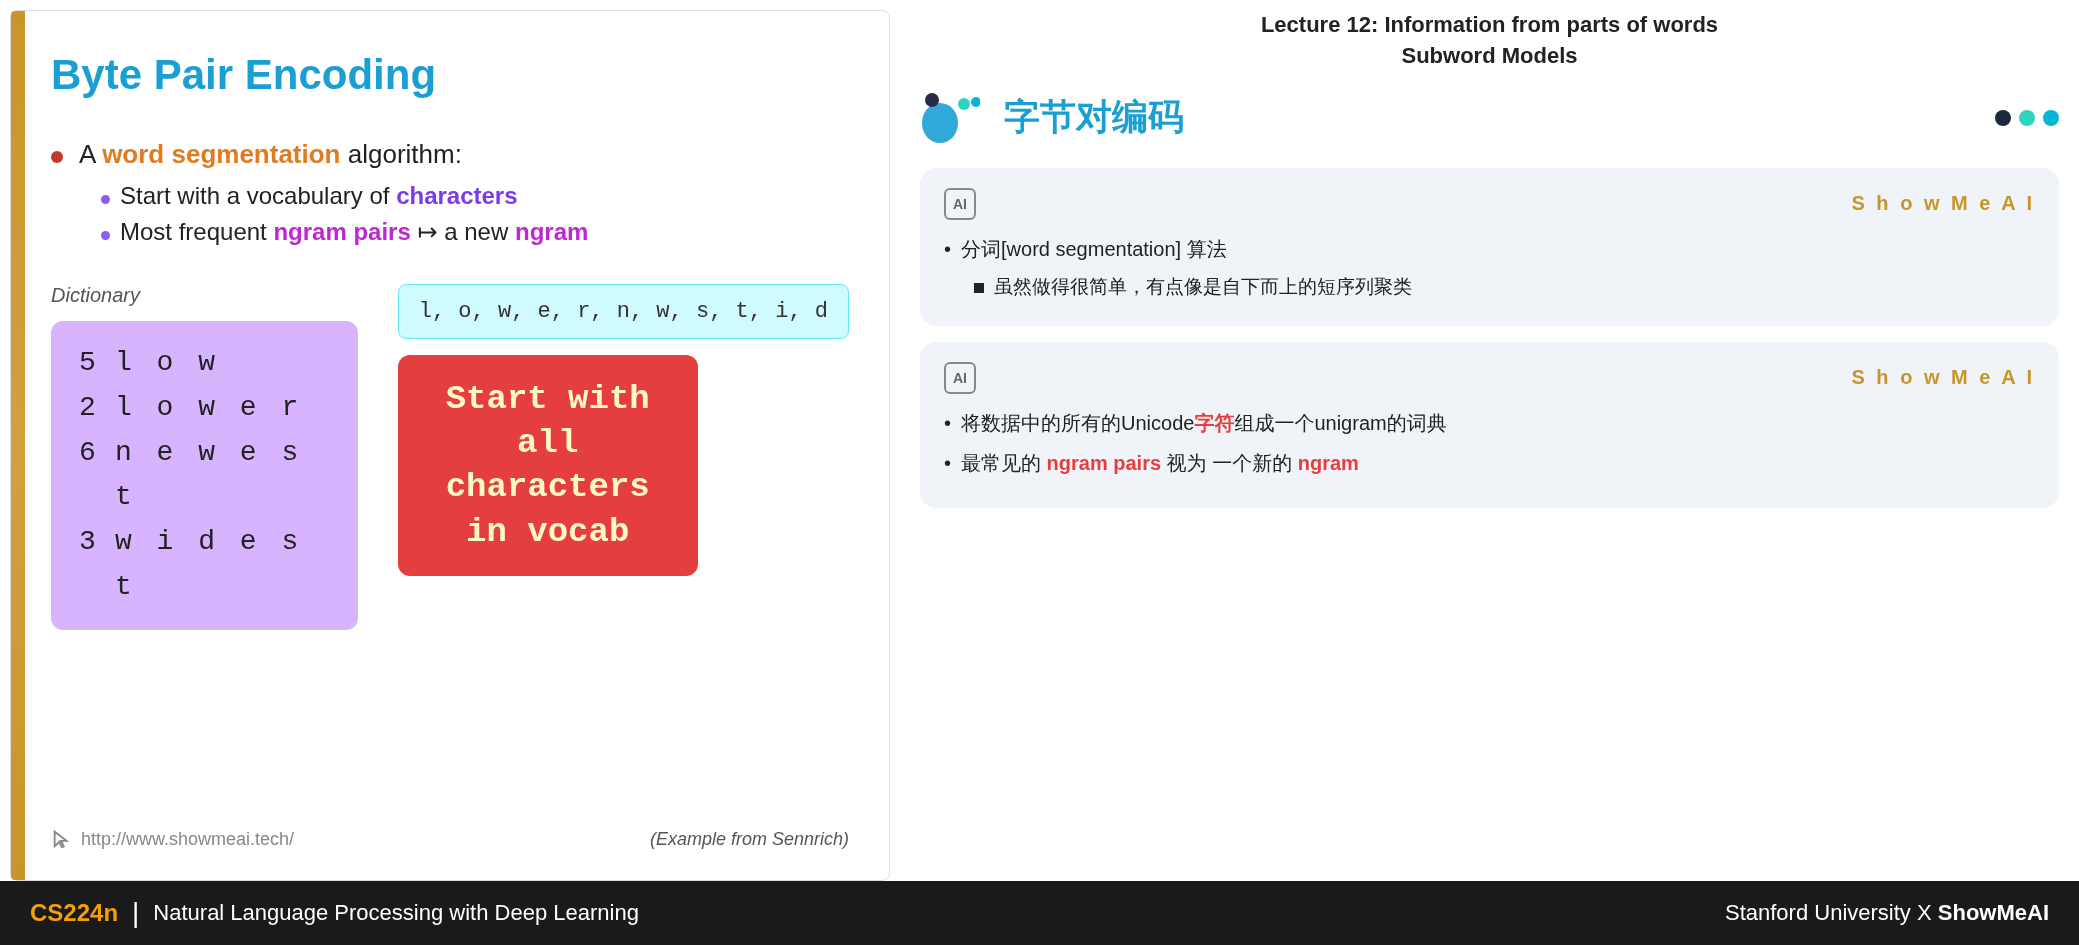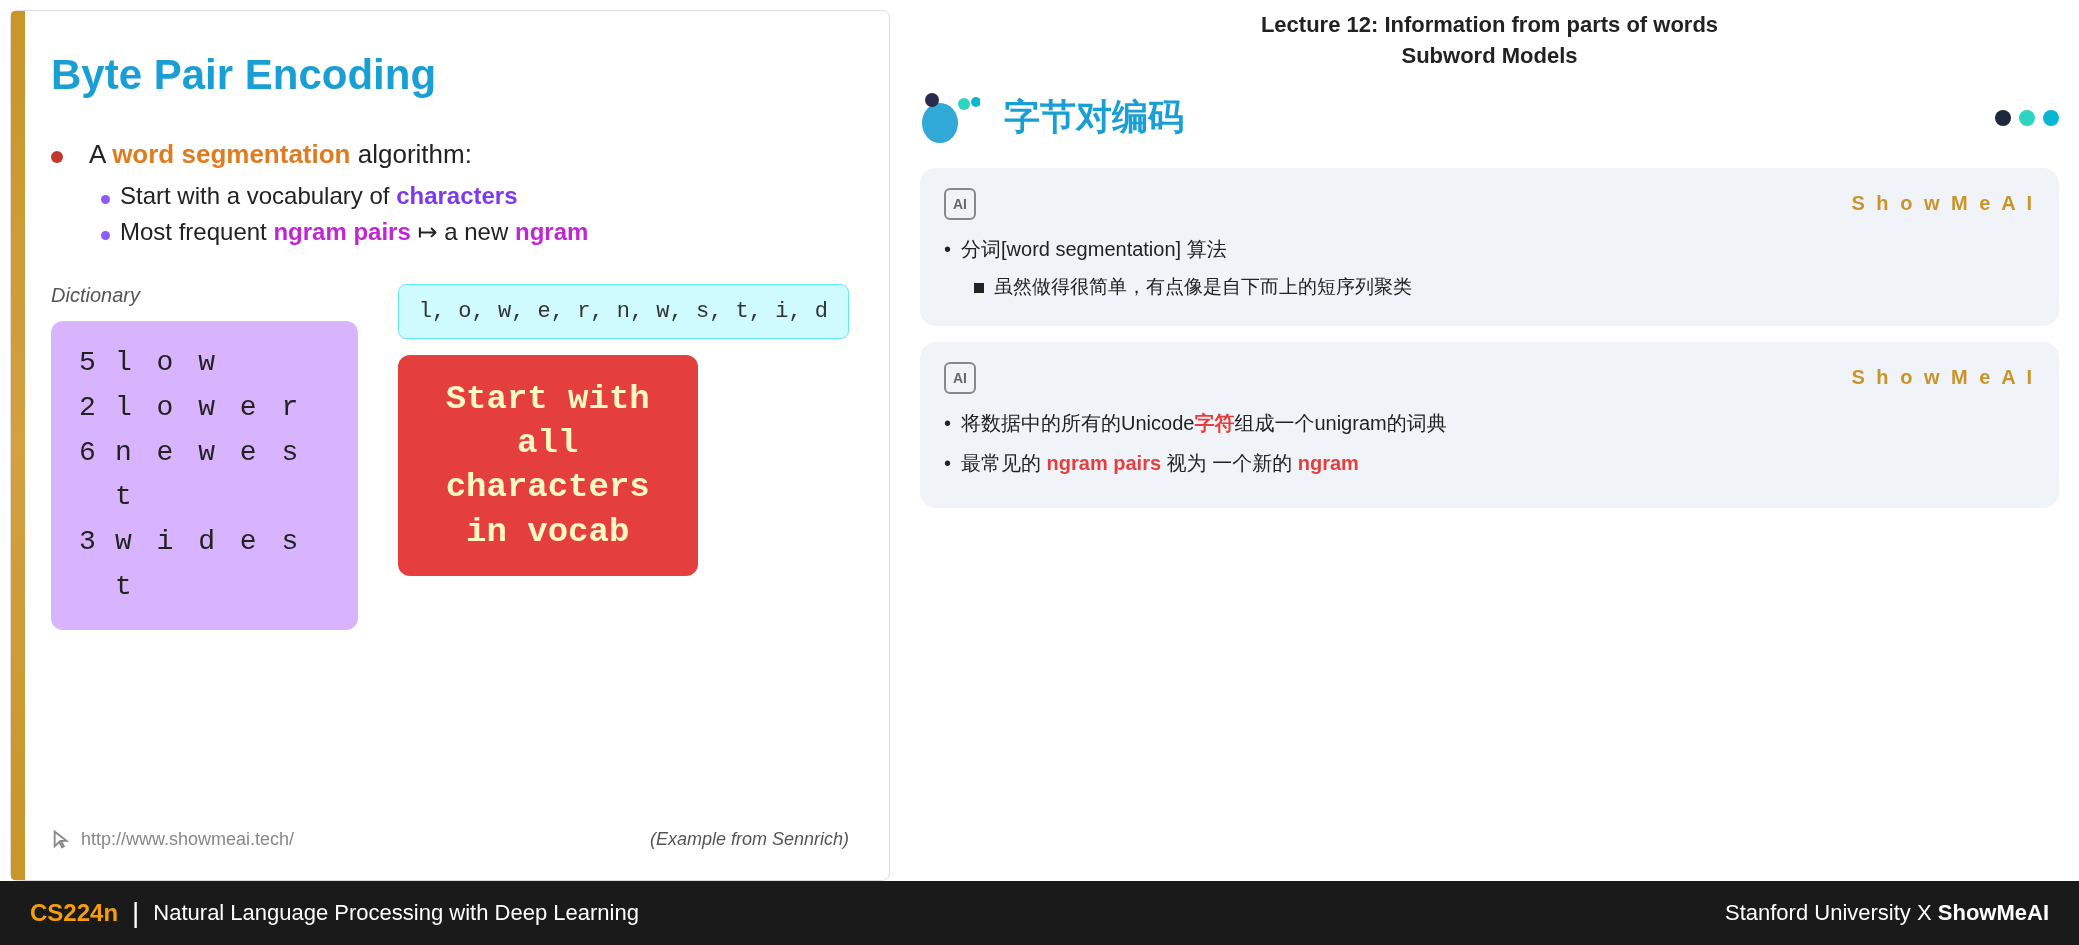--- a/index.html
+++ b/index.html
@@ -49,21 +49,21 @@
       margin-bottom: 40px;
       margin-top: 10px;
     }
 
     .bullet-main {
       font-size: 26px;
       color: #222;
       margin-bottom: 12px;
       display: flex;
       align-items: baseline;
-      gap: 26px;
+      gap: 16px;
     }
 
     .bullet-dot-red {
       width: 12px;
       height: 12px;
       background: #c0392b;
       border-radius: 50%;
       flex-shrink: 0;
       margin-top: 5px;
     }

